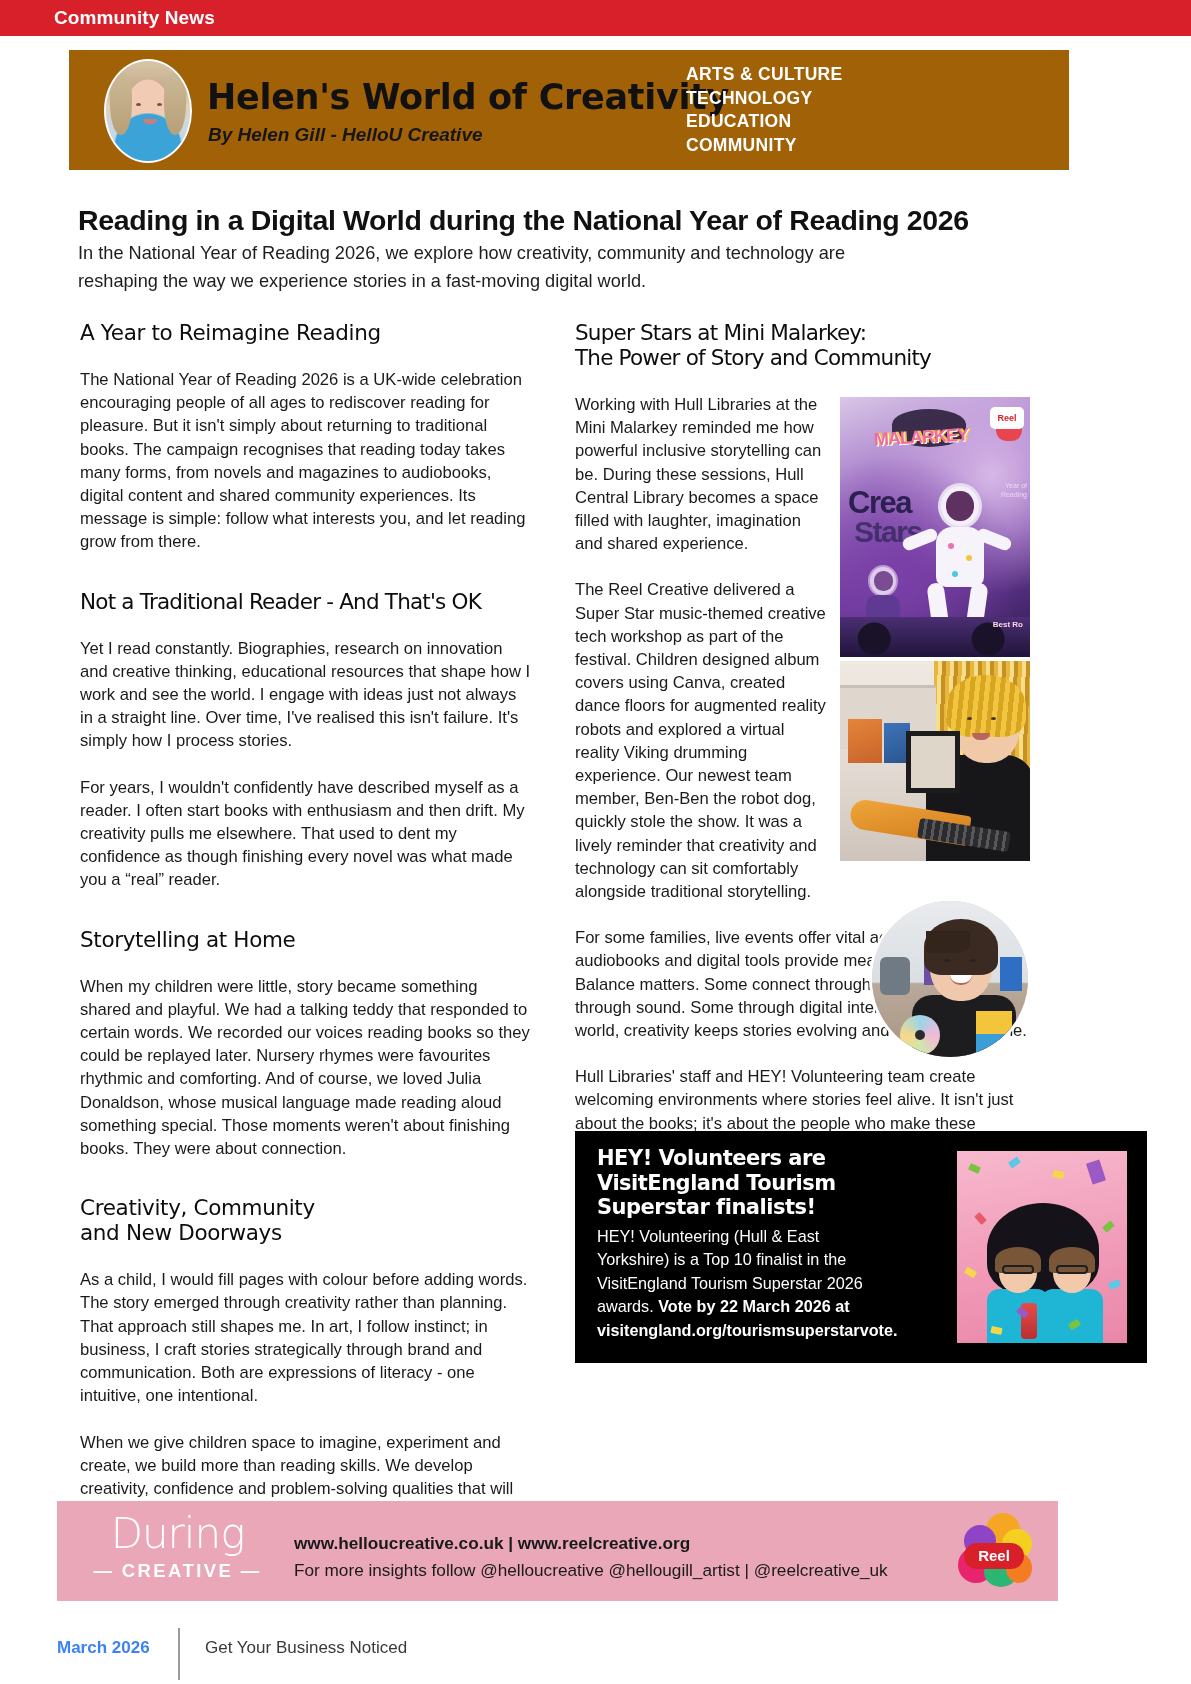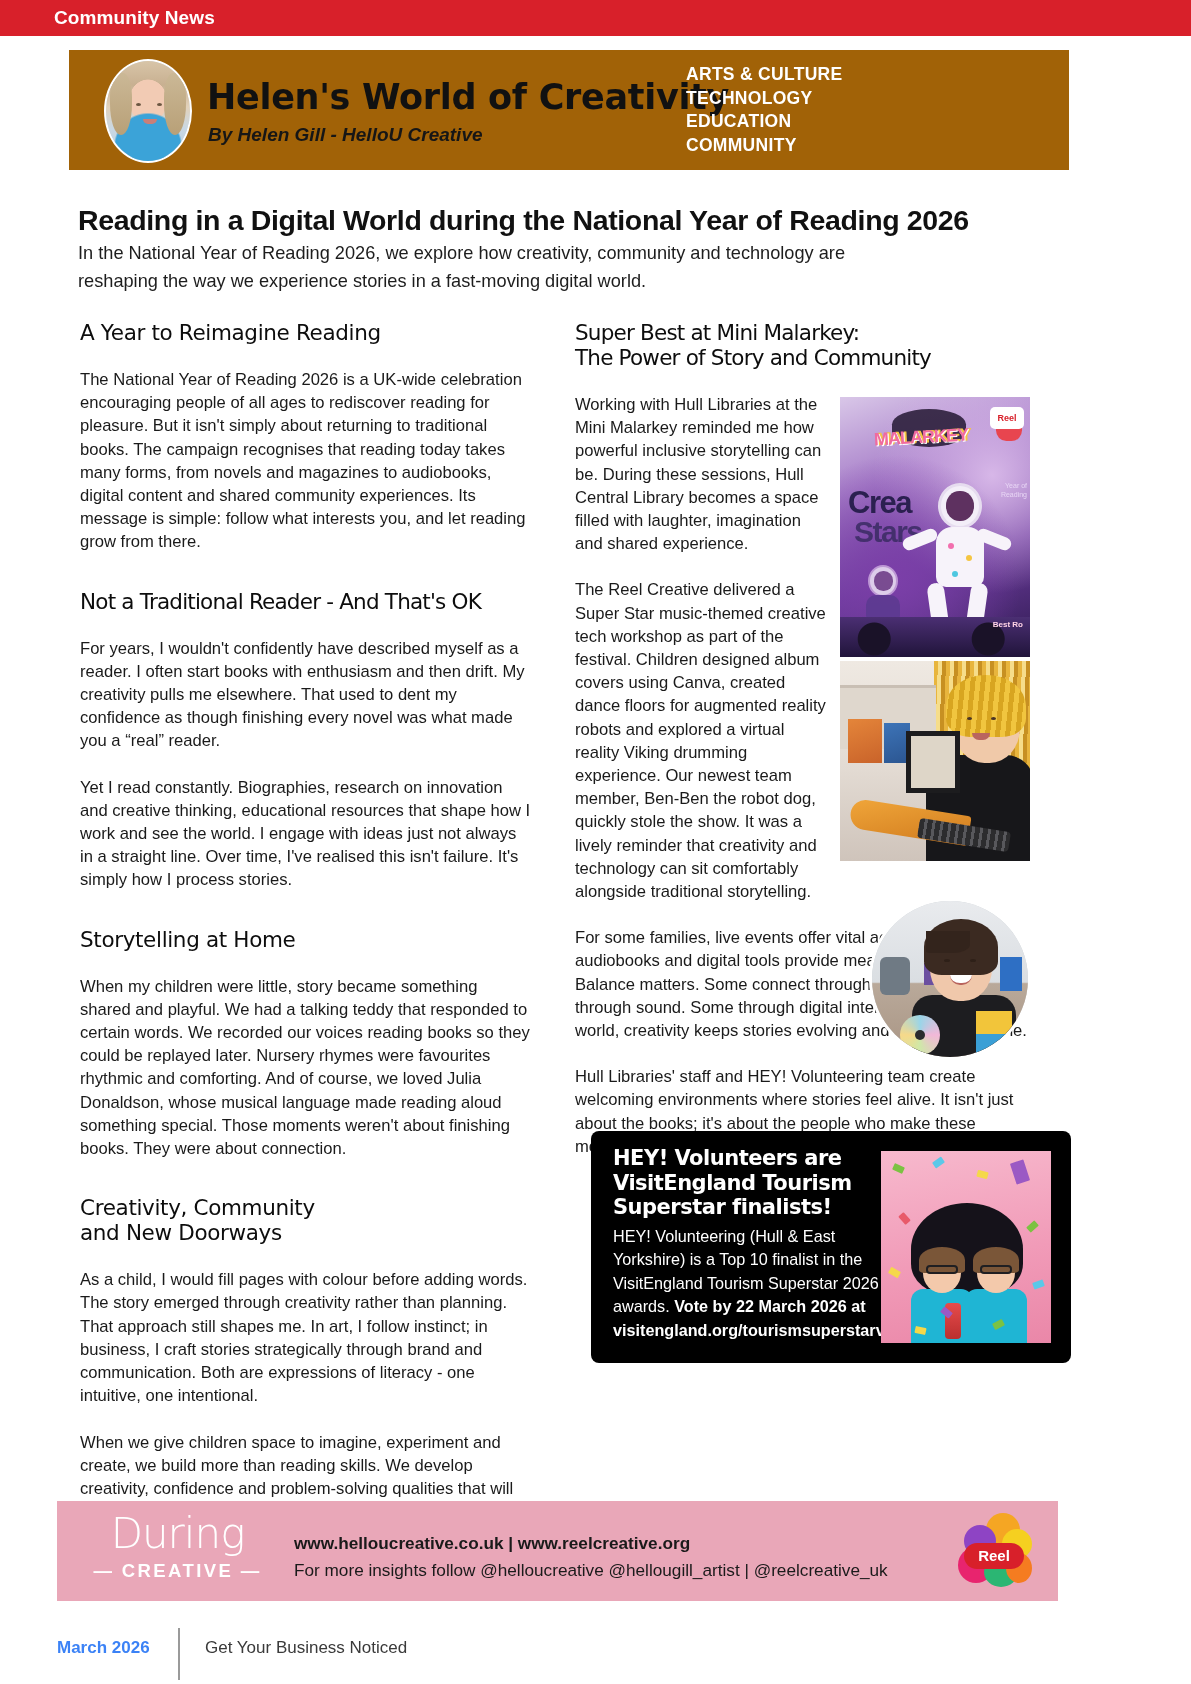--- a/index.html
+++ b/index.html
@@ -533,27 +533,26 @@
   .pc-book {
     position: absolute;
     right: 16px; bottom: 0;
     width: 36px; height: 46px;
     background: linear-gradient(180deg,#f2c53a 0 50%, #3a9fd6 50% 100%);
   }
 
   
   .callout {
     position: absolute;
-    left: 591px;
+    left: 575px;
     top: 1131px;
-    width: 480px;
+    width: 572px;
     height: 232px;
     background: #000000;
     overflow: hidden;
-    border-radius: 8px;
   }
   .callout-inner {
     position: absolute;
     left: 22px;
     top: 15px;
     width: 272px;
   }
   .callout-title {
     font-family: "DejaVu Sans", sans-serif;
     font-size: 21px;
@@ -763,42 +762,42 @@
 <div class="standfirst">In the National Year of Reading 2026, we explore how creativity, community and technology are reshaping the way we experience stories in a fast-moving digital world.</div>
 
 <div class="col-left">
 
   <h2 class="sec">A Year to Reimagine Reading</h2>
   <p class="body">The National Year of Reading 2026 is a UK-wide celebration encouraging people of all ages to rediscover reading for pleasure. But it isn't simply about returning to traditional books. The campaign recognises that reading today takes many forms, from novels and magazines to audiobooks, digital content and shared community experiences. Its message is simple: follow what interests you, and let reading grow from there.</p>
 
   <div class="gap"></div>
 
   <h2 class="sec tight">Not a Traditional Reader - And That's OK</h2>
+  <p class="body">Yet I read constantly. Biographies, research on innovation and creative thinking, educational resources that shape how I work and see the world. I engage with ideas just not always in a straight line. Over time, I've realised this isn't failure. It's simply how I process stories.</p>
   <p class="body">For years, I wouldn't confidently have described myself as a reader. I often start books with enthusiasm and then drift. My creativity pulls me elsewhere. That used to dent my confidence as though finishing every novel was what made you a “real” reader.</p>
-  <p class="body">Yet I read constantly. Biographies, research on innovation and creative thinking, educational resources that shape how I work and see the world. I engage with ideas just not always in a straight line. Over time, I've realised this isn't failure. It's simply how I process stories.</p>
 
   <div class="gap"></div>
 
   <h2 class="sec">Storytelling at Home</h2>
   <p class="body">When my children were little, story became something shared and playful. We had a talking teddy that responded to certain words. We recorded our voices reading books so they could be replayed later. Nursery rhymes were favourites rhythmic and comforting. And of course, we loved Julia Donaldson, whose musical language made reading aloud something special. Those moments weren't about finishing books. They were about connection.</p>
 
   <div class="gap"></div>
 
   <h2 class="sec">
     <span>Creativity, Community</span><br>
     <span>and New Doorways</span>
   </h2>
   <p class="body">As a child, I would fill pages with colour before adding words. The story emerged through creativity rather than planning. That approach still shapes me. In art, I follow instinct; in business, I craft stories strategically through brand and communication. Both are expressions of literacy - one intuitive, one intentional.</p>
   <p class="body">When we give children space to imagine, experiment and create, we build more than reading skills. We develop creativity, confidence and problem-solving qualities that will shape future roles in innovation, technology and business.</p>
 </div>
 
 <div class="col-right">
 
   <h2 class="sec tight">
-    <span>Super Best at Mini Malarkey:</span><br>
+    <span>Super Stars at Mini Malarkey:</span><br>
     <span>The Power of Story and Community</span>
   </h2>
 
   <div class="rc-flow">
 
     <div class="float-imgs">
 
       <div class="photo photo-malarkey">
         <div class="mm-logo"></div>
         <div class="mm-word">MALARKEY</div>

